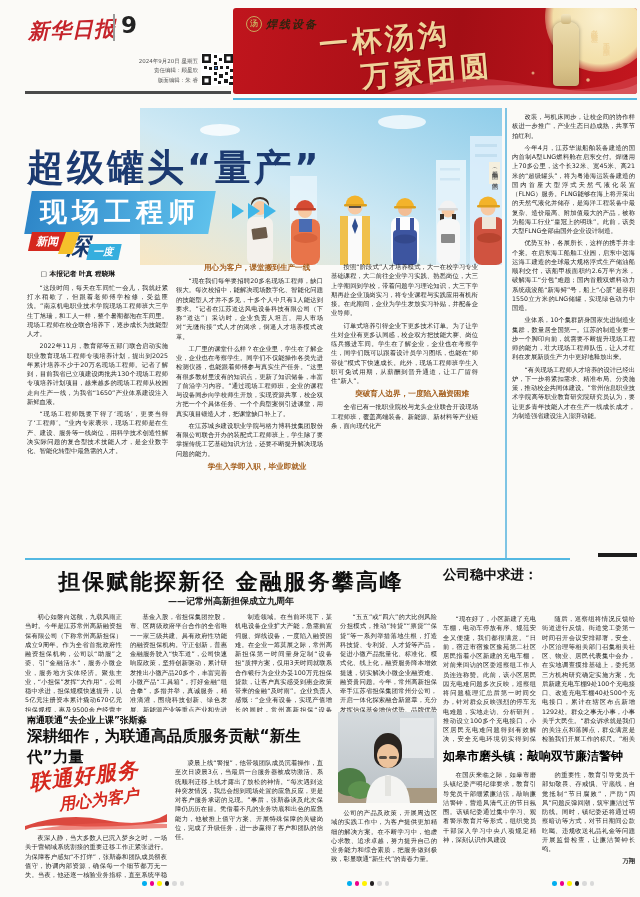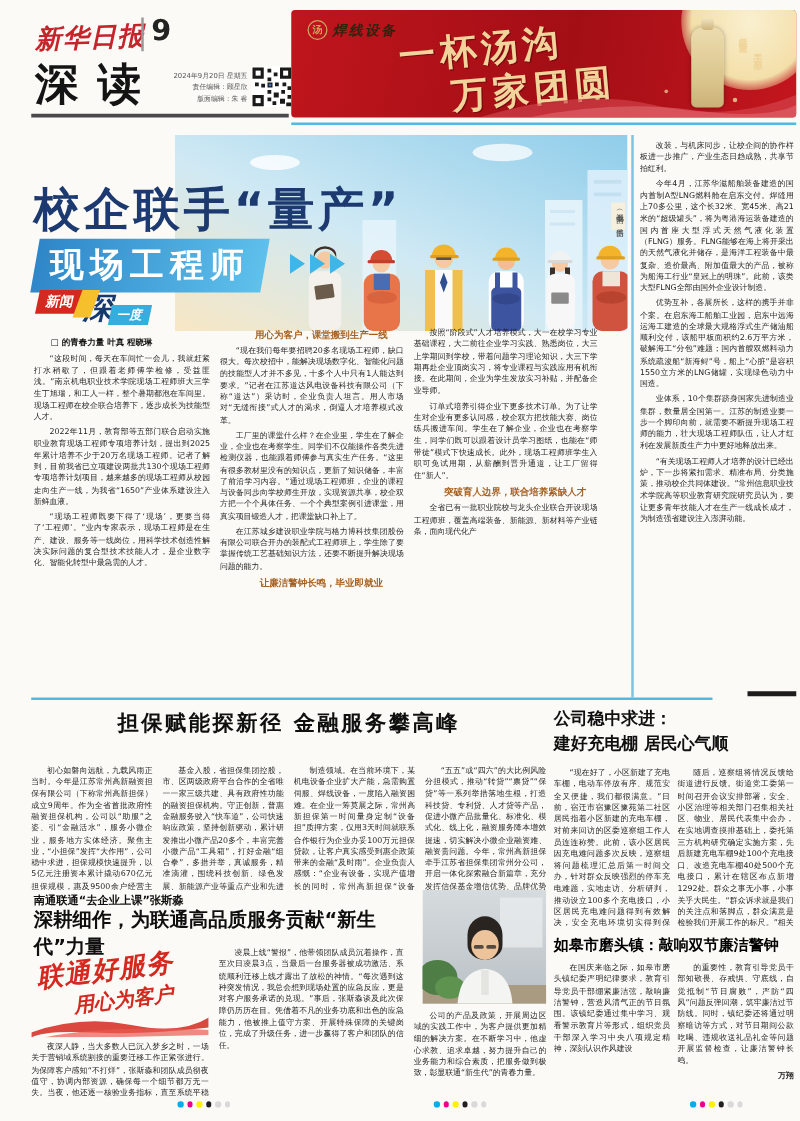--- a/index.html
+++ b/index.html
@@ -68,21 +68,21 @@
   .subhead{font-size:7.6px;font-weight:bold;color:#a5601f;text-align:center;text-indent:0;margin:5px 0;}
   .col1{left:27px;top:270px;width:141px;height:288px;}
   .col2{left:176px;top:262px;width:147px;height:296px;}
   .col3{left:331px;top:262px;width:147px;height:296px;}
   .col4{left:512px;top:112px;width:123px;height:446px;}
 
   .mid-rule-blue{position:absolute;left:25px;top:558px;width:545px;height:2px;background:#53b8e2;}
   .mid-rule-black{position:absolute;left:598px;top:553px;width:39px;height:4px;background:#1d1d1d;}
 
   
-  .g-headline{position:absolute;left:25px;top:567px;width:412px;margin:0;text-align:center;font-size:17px;
+  .g-headline{position:absolute;left:25px;top:567px;width:412px;margin:0;text-align:center;font-size:22px;
               font-weight:900;color:#0f0f0f;font-family:"DejaVu Serif","Liberation Serif",serif;letter-spacing:2px;}
   .g-subtitle{position:absolute;left:25px;top:595px;width:412px;text-align:center;font-size:9px;font-weight:bold;color:#222;}
   .gcol{top:612px;width:97px;height:100px;}
   .gcol1{left:25px;} .gcol2{left:130px;} .gcol3{left:235px;} .gcol4{left:340px;}
   .signature{display:block;text-align:right;font-weight:bold;text-indent:0;}
 
   
   .s-kicker{position:absolute;left:443px;top:566px;margin:0;font-size:13.5px;font-weight:900;color:#0f0f0f;}
   .s-headline{position:absolute;left:443px;top:586px;margin:0;font-size:13.5px;font-weight:900;color:#0f0f0f;}
   .scol{top:614px;width:93px;height:128px;}
@@ -113,21 +113,20 @@
   .regdot{width:4.5px;height:4.5px;border-radius:50%;}
 </style>
 </head>
 <body>
 
 <div class="page">
 
   <div class="brand">新华日报</div>
   <div class="brand-divider"></div>
   <div class="page-num">9</div>
-  <div class="section-title">深读</div>
   <div class="edition-info">
     <div>2024年9月20日 星期五</div>
     <div>责任编辑：顾星欣</div>
     <div>版面编辑：朱 睿</div>
   </div>
   <div class="qr">
     <svg width="33" height="33" viewBox="0 0 33 33">
       <rect width="33" height="33" fill="#fff"></rect>
       <g fill="#1a1a1a">
         <rect x="1" y="1" width="9" height="9"></rect>
@@ -238,85 +237,85 @@
     <rect x="301" y="126" width="14" height="9" rx="1" fill="#8a8a8a"></rect>
 
     <circle cx="348" cy="100" r="7.5" fill="#f7c9a2"></circle>
     <path d="M338.5 98 a9.5 9.5 0 0 1 19 0 z" fill="#f3b32b"></path>
       <rect x="337" y="97" width="23" height="2.6" rx="1.3" fill="#dd9f1d"></rect>
     <rect x="334" y="109" width="30" height="48" rx="8" fill="#d05340"></rect>
     <rect x="342" y="109" width="14" height="12" fill="#f0e6d8"></rect>
     <ellipse cx="349" cy="130" rx="12" ry="5" fill="#b8442f"></ellipse>
   </svg>
 
-  <h1 class="headline1">校企联手“量产”</h1>
+  <h1 class="headline1">超级罐头“量产”</h1>
   <div class="h2box">
     <span>现场工程师</span>
   </div>
   <div class="arrows">
     <div class="arrow"></div>
     <div class="arrow"></div>
     <div class="arrow"></div>
   </div>
   <div class="badge">
     <span class="badge-news">新闻</span>
     <span class="badge-yellow"></span>
     <span class="badge-shen">深</span>
     <span class="badge-yidu">一度</span>
   </div>
   <div class="vcaption">（视觉中国 供图）</div>
   <div class="vrule"></div>
 
   <div class="txtcol col1">
-    <p class="byline">□ 的青春力量 叶真 程晓琳</p>
+    <p class="byline">□ 本报记者 叶真 程晓琳</p>
     <p>“这段时间，每天在车间忙一会儿，我就赶紧打水稍歇了，但跟着老师傅学检修，受益匪浅。”南京机电职业技术学院现场工程师班大三学生丁旭瑞，和工人一样，整个暑期都泡在车间里。现场工程师在校企联合培养下，逐步成长为技能型人才。</p>
     <p>2022年11月，教育部等五部门联合启动实施职业教育现场工程师专项培养计划，提出到2025年累计培养不少于20万名现场工程师。记者了解到，目前我省已立项建设两批共130个现场工程师专项培养计划项目，越来越多的现场工程师从校园走向生产一线，为我省“1650”产业体系建设注入新鲜血液。</p>
     <p>“现场工程师既要下得了‘现场’，更要当得了‘工程师’。”业内专家表示，现场工程师是在生产、建设、服务等一线岗位，用科学技术创造性解决实际问题的复合型技术技能人才，是企业数字化、智能化转型中最急需的人才。</p>
   </div>
   <div class="txtcol col2">
     <p class="subhead">用心为客户，课堂搬到生产一线</p>
     <p>“现在我们每年要招聘20多名现场工程师，缺口很大。每次校招中，能解决现场数字化、智能化问题的技能型人才并不多见，十多个人中只有1人能达到要求。”记者在江苏道达风电设备科技有限公司（下称“道达”）采访时，企业负责人坦言。用人市场对“无缝衔接”式人才的渴求，倒逼人才培养模式改革。</p>
     <p>工厂里的课堂什么样？在企业里，学生在了解企业，企业也在考察学生。同学们不仅能操作各类先进检测仪器，也能跟着师傅参与真实生产任务。“这里有很多教材里没有的知识点，更新了知识储备，丰富了前沿学习内容。”通过现场工程师班，企业的课程与设备同步向学校师生开放，实现资源共享，校企双方把一个个具体任务、一个个典型案例引进课堂，用真实项目锻造人才，把课堂缺口补上了。</p>
     <p>在江苏城乡建设职业学院与格力博科技集团股份有限公司联合开办的装配式工程师班上，学生除了要掌握传统工艺基础知识方法，还要不断提升解决现场问题的能力。</p>
-    <p class="subhead">让廉洁警钟长鸣，毕业即就业</p>
+    <p class="subhead">学生入学即入职，毕业即就业</p>
   </div>
   <div class="txtcol col3">
     <p>按照“阶段式”人才培养模式，大一在校学习专业基础课程，大二前往企业学习实践、熟悉岗位，大三上学期回到学校，带着问题学习理论知识，大三下学期再赴企业顶岗实习，将专业课程与实践应用有机衔接。在此期间，企业为学生发放实习补贴，并配备企业导师。</p>
     <p>订单式培养引得企业下更多技术订单。为了让学生对企业有更多认同感，校企双方把技能大赛、岗位练兵搬进车间。学生在了解企业，企业也在考察学生，同学们既可以跟着设计员学习图纸，也能在“师带徒”模式下快速成长。此外，现场工程师班学生入职可免试用期，从薪酬到晋升通道，让工厂留得住“新人”。</p>
-    <p class="subhead">突破育人边界，联合培养紧缺人才</p>
+    <p class="subhead">突破育人边界，一度陷入融资困难</p>
     <p>全省已有一批职业院校与龙头企业联合开设现场工程师班，覆盖高端装备、新能源、新材料等产业链条，面向现代化产</p>
   </div>
   <div class="txtcol col4">
     <p>改装，与机床同步，让校企间的协作样板进一步推广，产业生态日趋成熟，共享节拍红利。</p>
     <p>今年4月，江苏华滋船舶装备建造的国内首制A型LNG燃料舱在启东交付。焊缝用上70多公里，这个长32米、宽45米、高21米的“超级罐头”，将为粤港海运装备建造的国内首座大型浮式天然气液化装置（FLNG）服务。FLNG能够在海上将开采出的天然气液化并储存，是海洋工程装备中最复杂、造价最高、附加值最大的产品，被称为船海工行业“皇冠上的明珠”。此前，该类大型FLNG全部由国外企业设计制造。</p>
     <p>优势互补，各展所长，这样的携手并非个案。在启东海工船舶工业园，启东中远海运海工建造的全球最大规格浮式生产储油船顺利交付，该船甲板面积约2.6万平方米，破解海工“分包”难题；国内首艘双燃料动力系统疏浚船“新海鲟”号，船上“心脏”是容积1550立方米的LNG储罐，实现绿色动力中国造。</p>
     <p>业体系，10个集群跻身国家先进制造业集群，数量居全国第一。江苏的制造业要一步一个脚印向前，就需要不断提升现场工程师的能力，壮大现场工程师队伍，让人才红利在发展新质生产力中更好地释放出来。</p>
     <p>“有关现场工程师人才培养的设计已经出炉，下一步将紧扣需求、精准布局、分类施策，推动校企共同体建设。”常州信息职业技术学院高等职业教育研究院研究员认为，要让更多青年技能人才在生产一线成长成才，为制造强省建设注入澎湃动能。</p>
   </div>
 
   <div class="mid-rule-blue"></div>
   <div class="mid-rule-black"></div>
 
   <h2 class="g-headline">担保赋能探新径  金融服务攀高峰</h2>
+  <div class="g-subtitle">——记常州高新担保成立九周年</div>
   <div class="txtcol gcol gcol1">
     <p>初心如磐向远航，九载风雨正当时。今年是江苏常州高新融资担保有限公司（下称常州高新担保）成立9周年。作为全省首批政府性融资担保机构，公司以“助服”之姿、引“金融活水”，服务小微企业，服务地方实体经济。聚焦主业，“小担保”发挥“大作用”，公司稳中求进，担保规模快速提升，以5亿元注册资本累计撬动670亿元担保规模，惠及9500余户经营主体，其中小微业务占比98%，主要指标位列全省担保行业第一方阵。</p>
   </div>
   <div class="txtcol gcol gcol2">
     <p>基金入股，省担保集团控股，市、区两级政府平台合作的全省唯一一家三级共建、具有政府性功能的融资担保机构。守正创新，普惠金融服务驶入“快车道”，公司快速响应政策，坚持创新驱动，累计研发推出小微产品20多个，丰富完善小微产品“工具箱”，打好金融“组合拳”，多措并举，真诚服务，精准滴灌，围绕科技创新、绿色发展、新能源产业等重点产业和先进制造业集群，特色产品持续落地。</p>
   </div>
   <div class="txtcol gcol gcol3">
     <p>制造领域。在当前环境下，某机电设备企业扩大产能，急需购置伺服、焊线设备，一度陷入融资困难。在企业一筹莫展之际，常州高新担保第一时间量身定制“设备担”质押方案，仅用3天时间就联系合作银行为企业办妥100万元担保贷款，让客户真实感受到惠企政策带来的金融“及时雨”。企业负责人感慨：“企业有设备，实现产值增长的同时，常州高新担保“设备担”产业累计担保业务额超6000万元，担保规模稳居全省第一。</p>
   </div>
   <div class="txtcol gcol gcol4">
     <p>“五五”或“四六”的大比例风险分担模式，推动“转贷”“票贷”“保贷”等一系列举措落地生根，打造科技贷、专利贷、人才贷等产品，促进小微产品批量化、标准化、模式化、线上化，融资服务降本增效提速，切实解决小微企业融资难、融资贵问题。今年，常州高新担保牵手江苏省担保集团常州分公司，开启一体化探索融合新篇章，充分发挥信保基金增信优势、品牌优势和信用优势，探索政银担保险联动机制，提升金融服务质效，服务地方经济高质量发展。</p>
 
   </div>
 
   <h2 class="s-kicker">公司稳中求进：</h2>
-  <h2 class="s-headline">建好充电棚 居民心气顺</h2>
   <div class="txtcol scol scol1">
     <p>“现在好了，小区新建了充电车棚，电动车停放有序、规范安全又便捷，我们都很满意。”日前，宿迁市宿豫区豫苑第二社区居民指着小区新建的充电车棚，对前来回访的区委巡察组工作人员连连称赞。此前，该小区居民因充电难问题多次反映，巡察组将问题梳理汇总后第一时间交办，针对群众反映强烈的停车充电难题，实地走访、分析研判，推动设立100多个充电接口，小区居民充电难问题得到有效解决，安全充电环境切实得到保障。</p>
   </div>
   <div class="txtcol scol scol2">
     <p>随后，巡察组将情况反馈给街道进行反馈。街道党工委第一时间召开会议安排部署，安全、小区治理等相关部门召集相关社区、物业、居民代表集中会办，在实地调查摸排基础上，委托第三方机构研究确定实施方案，先后新建充电车棚9处100个充电接口、改造充电车棚40处500个充电接口，累计在辖区布点新增1292处。群众之事无小事，小事关乎大民生。“群众诉求就是我们的关注点和落脚点，群众满意是检验我们开展工作的标尺。”相关负责人表示。</p>
   </div>
 
   <h3 class="u-kicker">南通联通“去企业上课”张斯淼</h3>
   <h2 class="u-headline">深耕细作，为联通高品质服务贡献“新生代”力量</h2>
   <svg class="u-photo" viewBox="0 0 99 91">

